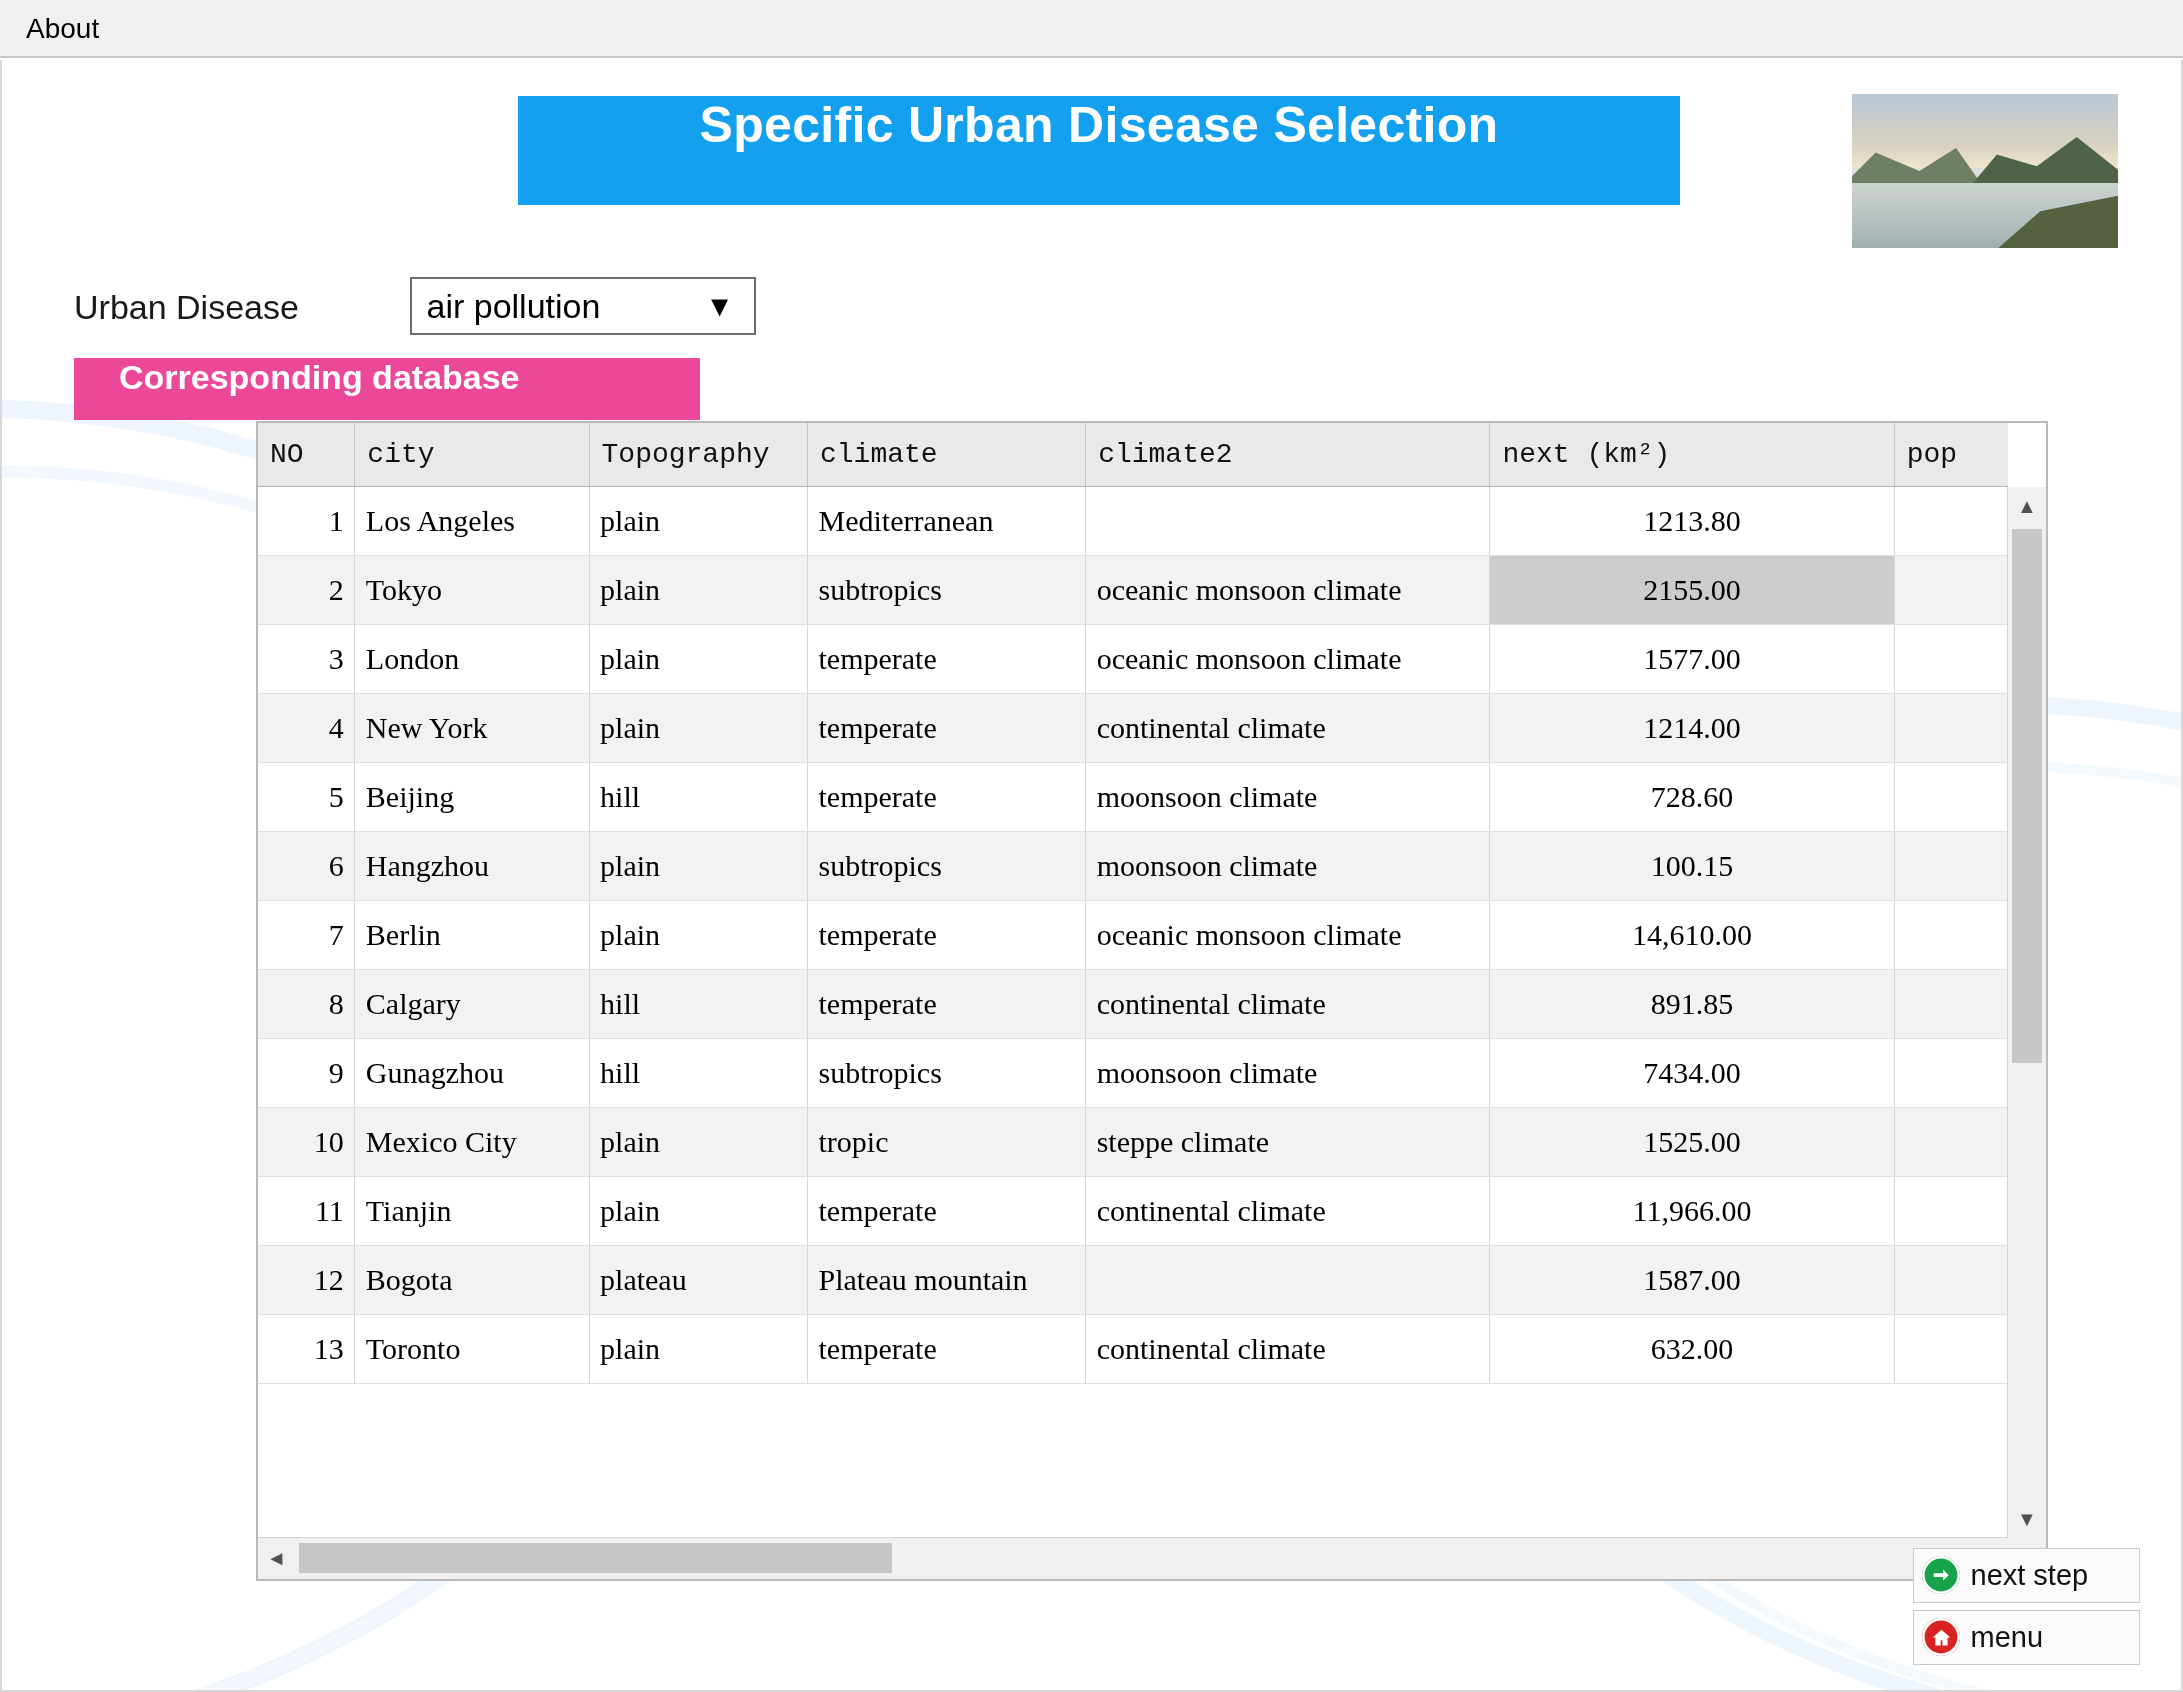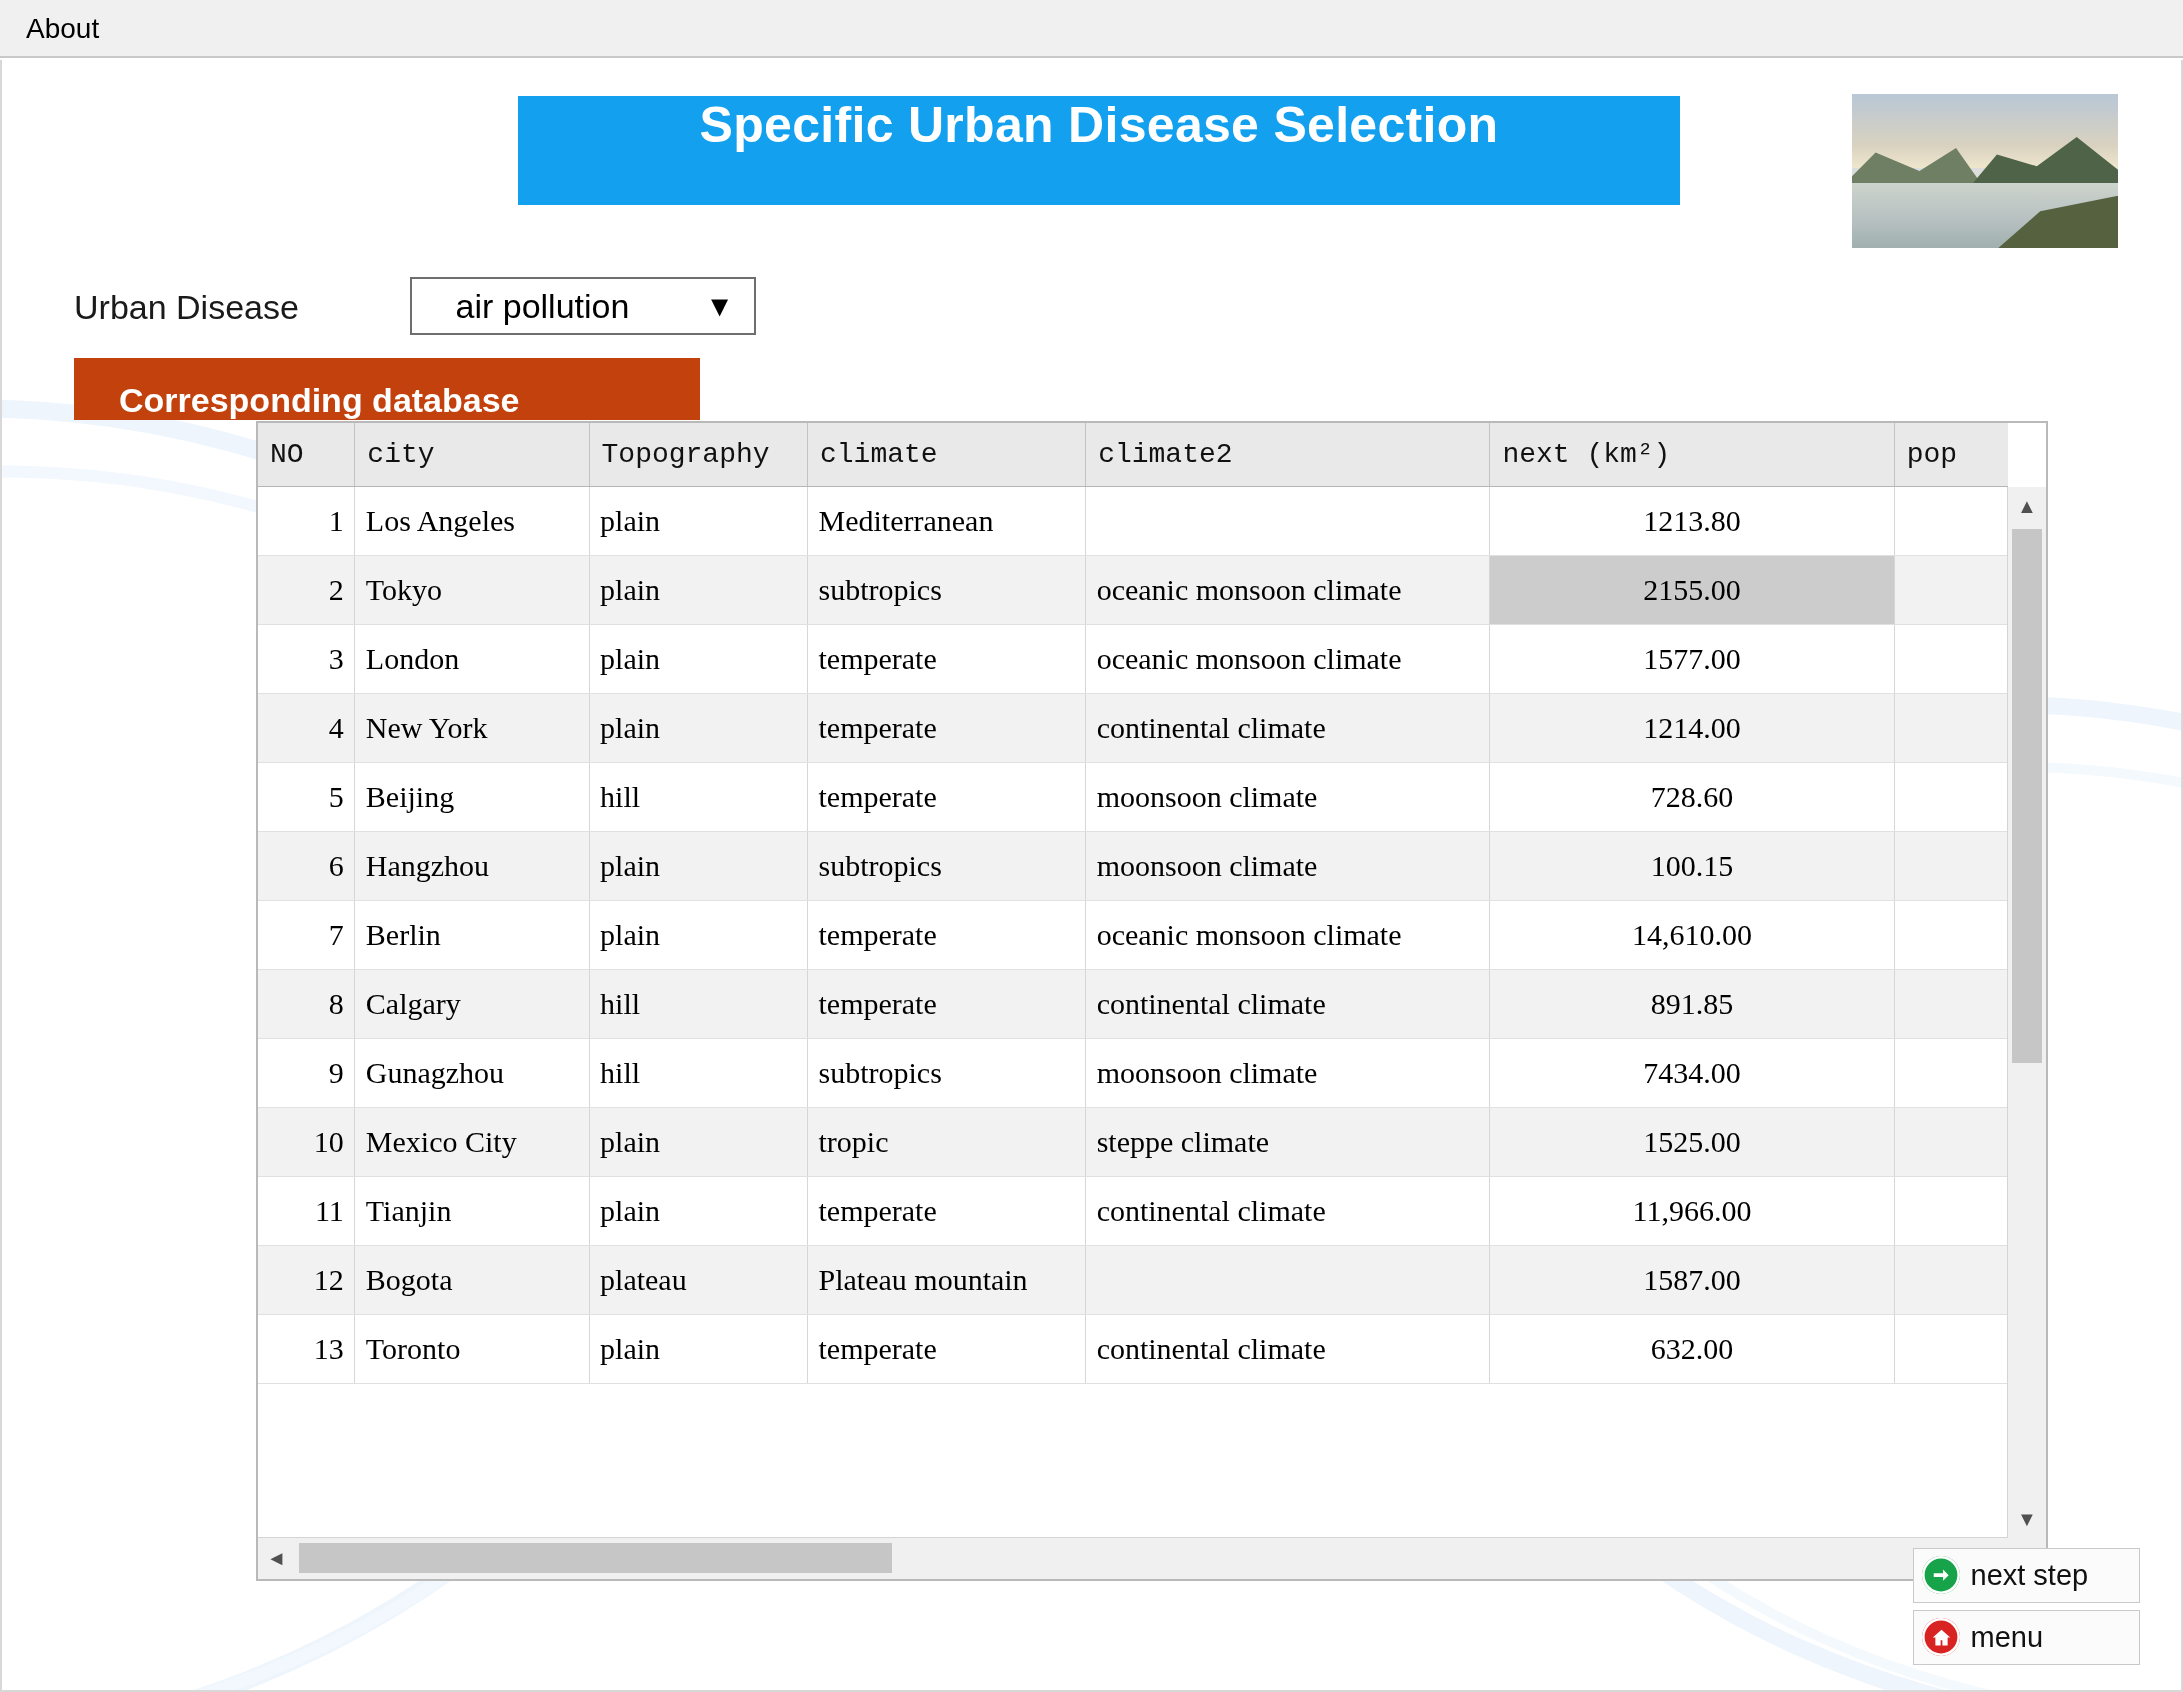--- a/index.html
+++ b/index.html
@@ -178,21 +178,20 @@
     position: absolute;
     left: 336px;
     top: 0;
     width: 346px;
     height: 58px;
     background: #ffffff;
     border: 2.6px solid #6e6e6e;
     box-sizing: border-box;
     display: flex;
     align-items: center;
-    padding-left: 29px;
   }
   .dropdown-value {
     font-size: 34px;
     color: #000000;
     margin-left: 14.5px;
     white-space: nowrap;
     font-family: "Liberation Sans", sans-serif;
   }
   .dropdown-arrow {
     position: absolute;
@@ -203,23 +202,23 @@
     color: #000000;
     line-height: 1;
   }
   
   .db-banner {
     position: absolute;
     left: 72px;
     top: 298px;
     width: 626px;
     height: 62px;
-    background: #c2410c;
+    background: #ec4899;
     display: flex;
-    align-items: flex-end;
+    align-items: flex-start;
   }
   .db-banner-text {
     color: #ffffff;
     font-size: 34px;
     font-weight: bold;
     margin-left: 45px;
     white-space: nowrap;
     font-family: "Liberation Sans", sans-serif;
   }
   

